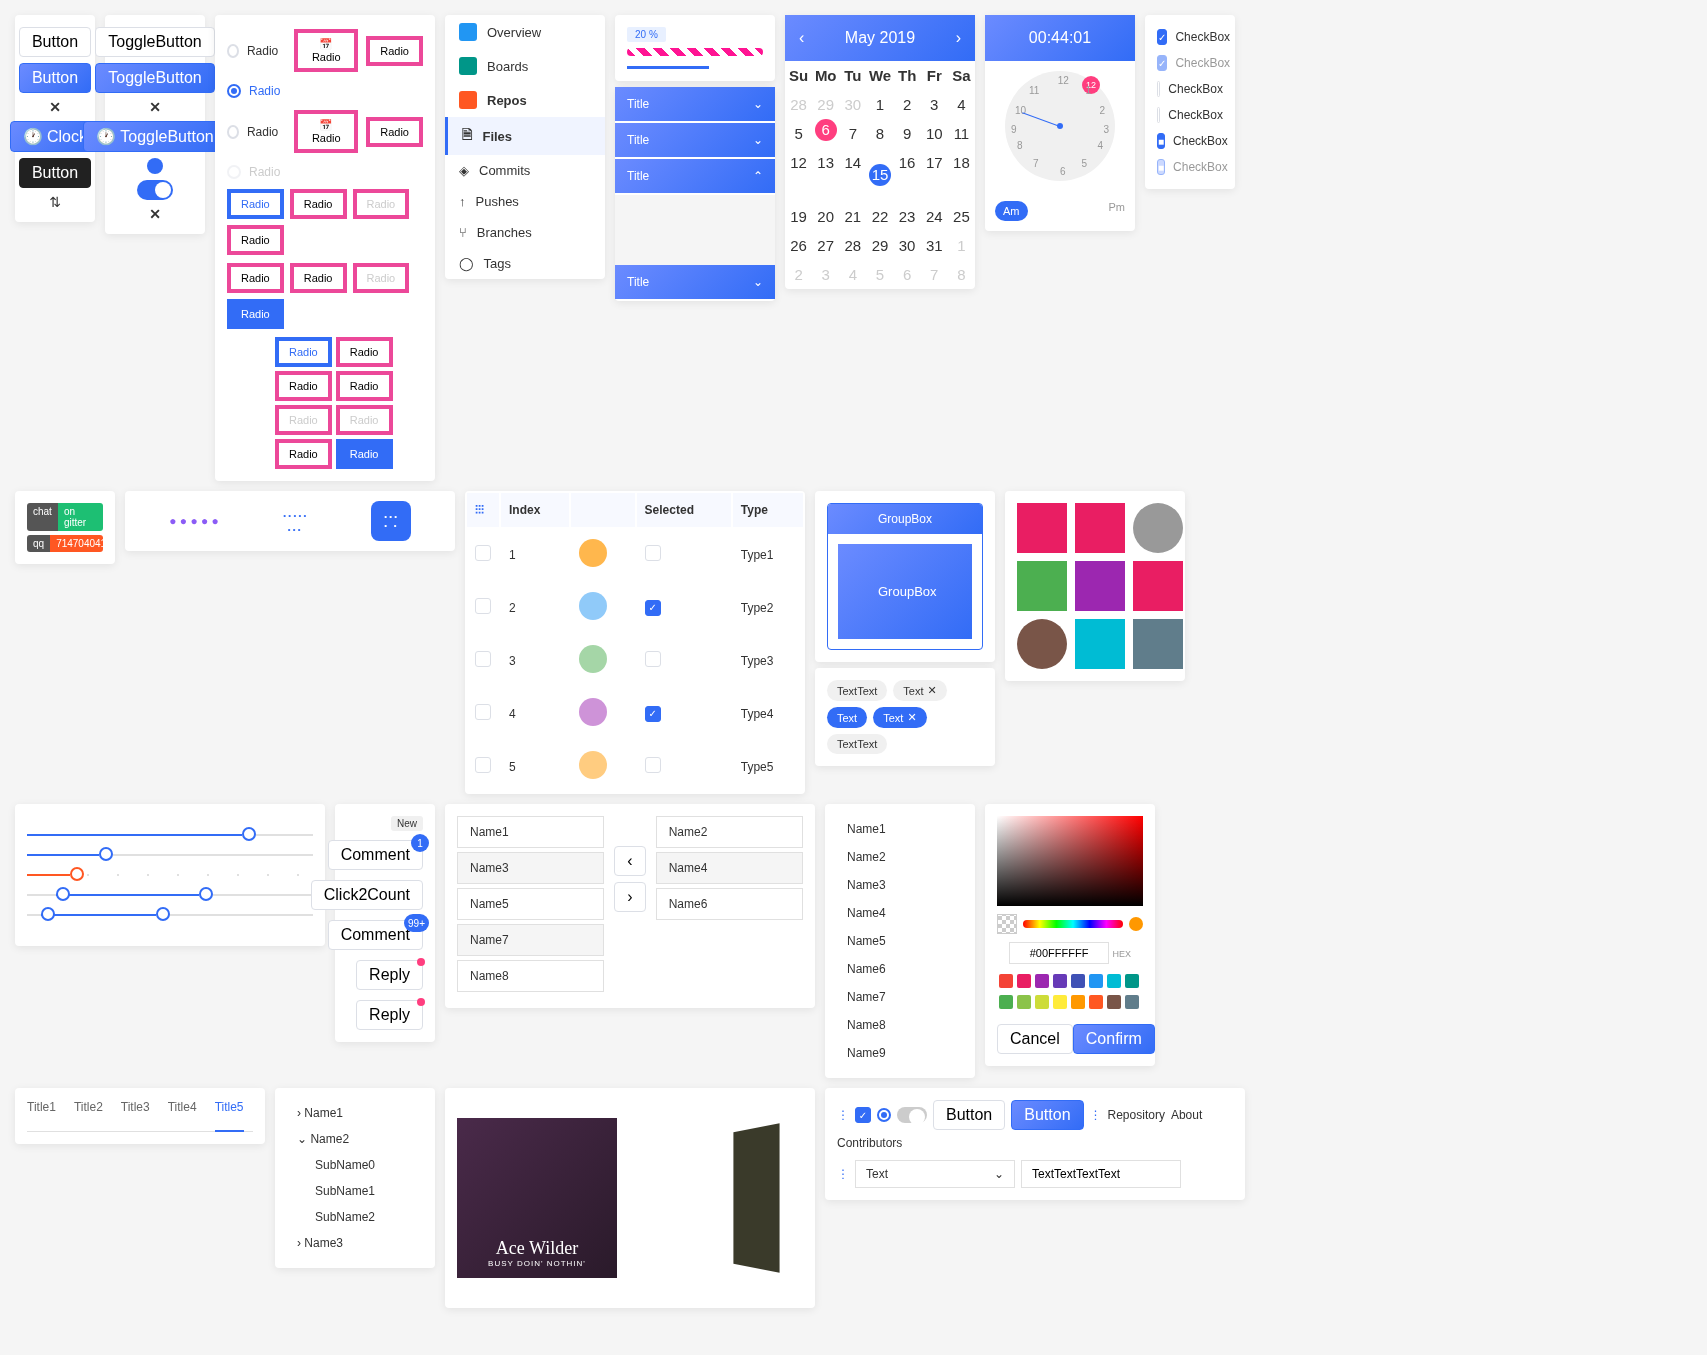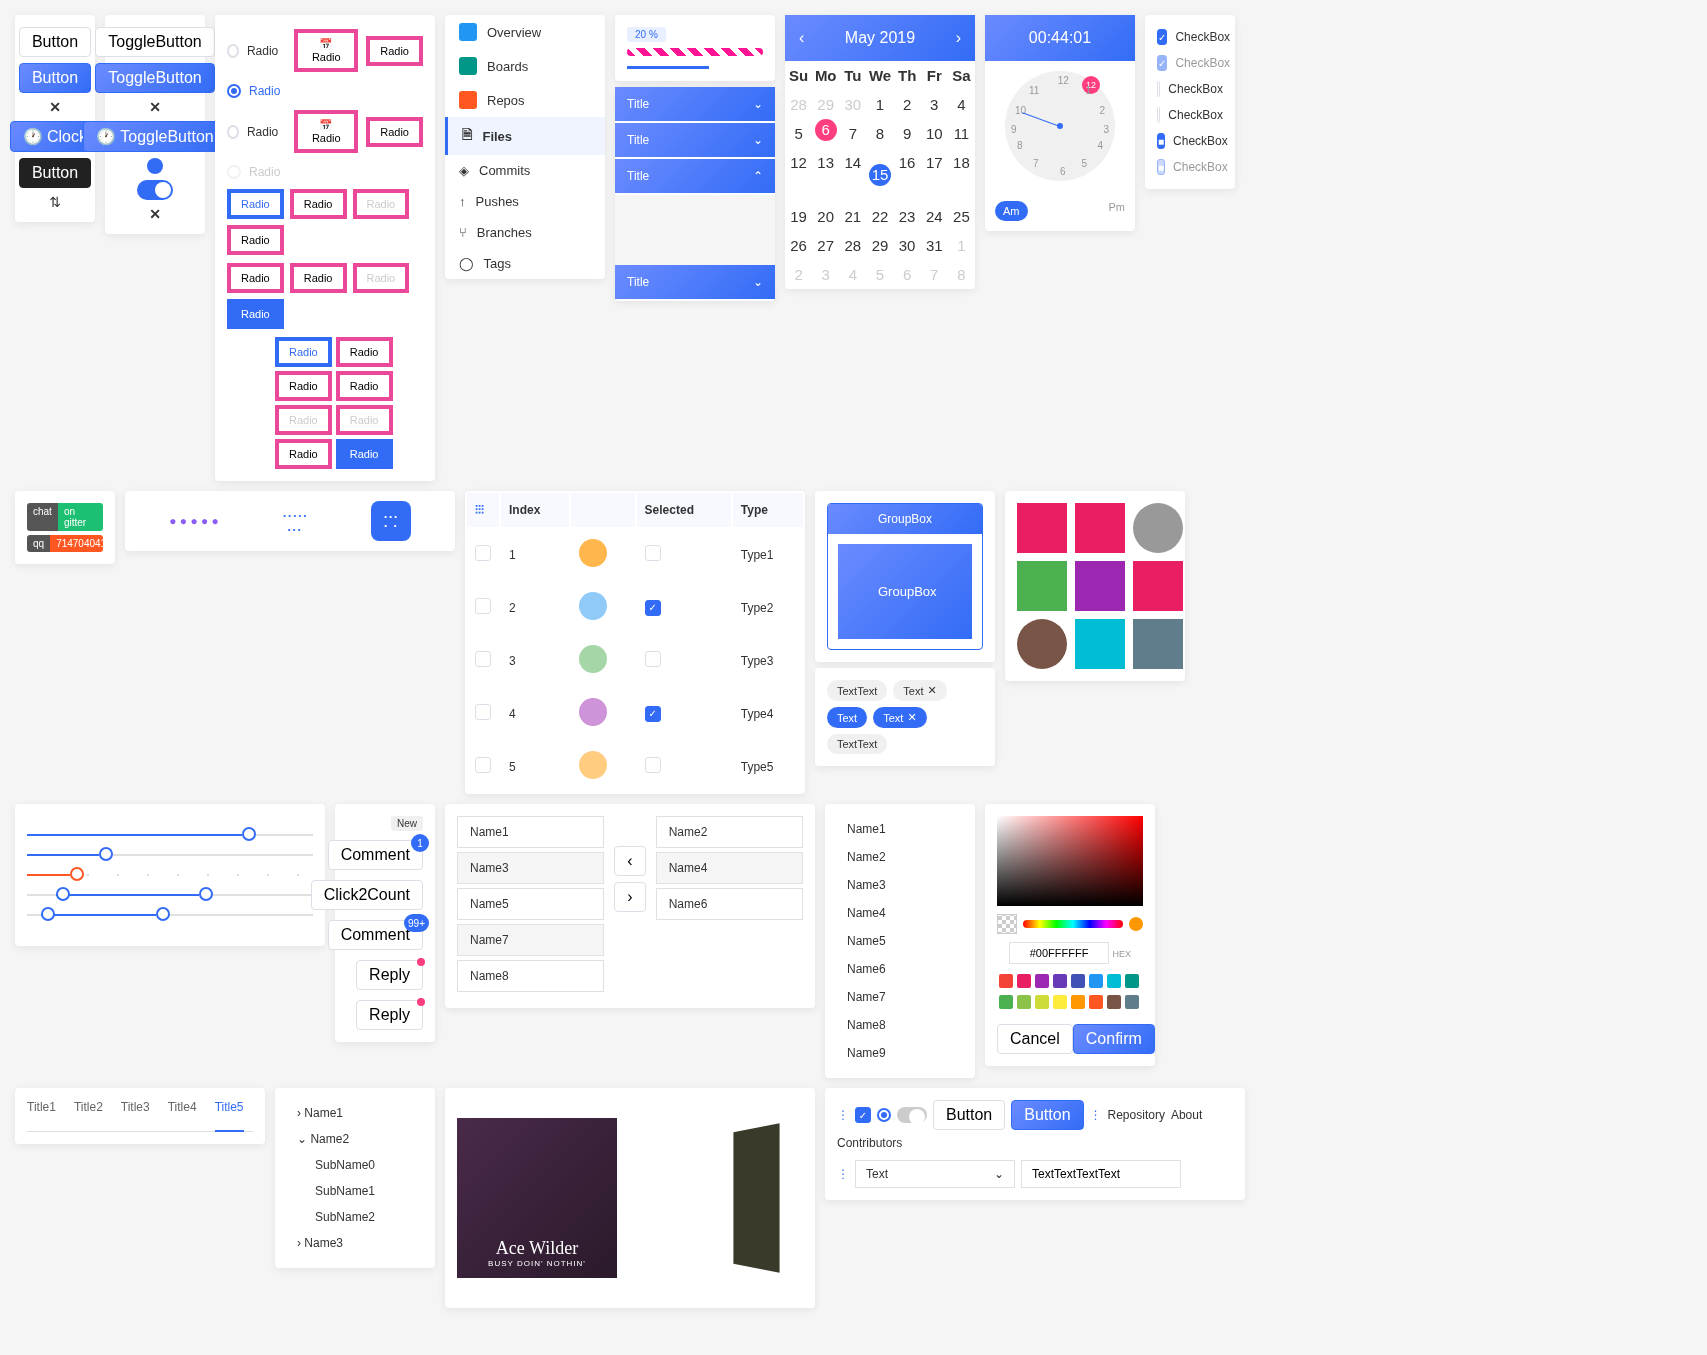--- a/index.html
+++ b/index.html
@@ -18,21 +18,21 @@
 .radio-dot.empty{border-color:#dcdfe6}
 .radio-btn{padding:5px 10px;border:4px solid #ec4899;font-size:11px;background:#fff}
 .radio-btn.active{color:#326cf6;border-color:#326cf6}
 .radio-btn.prim{background:#326cf6;color:#fff;border-color:#326cf6}
 .radio-btn.dis{color:#ccc}
 .checkbox{width:16px;height:16px;border:1px solid #dcdfe6;border-radius:3px;display:inline-flex;align-items:center;justify-content:center}
 .checkbox.checked{background:#326cf6;border-color:#326cf6;color:#fff;font-size:10px}
 .cb-row{display:flex;align-items:center;gap:8px;font-size:12px;padding:2px 0}
 .nav-item{display:flex;align-items:center;gap:10px;padding:8px 14px;cursor:pointer;font-size:13px}
 .nav-item.active{background:#f0f4ff;border-left:3px solid #326cf6;font-weight:bold}
-.nav-item.bold{font-weight:normal}
+.nav-item.bold{font-weight:bold}
 .nav-icon{width:18px;height:18px;border-radius:3px;display:inline-block}
 .accordion{background:linear-gradient(135deg,#6b8bff,#326cf6);color:#fff;padding:10px 12px;margin-bottom:2px;display:flex;justify-content:space-between;font-size:12px}
 .acc-body{background:#f5f5f5;height:70px}
 .progress{height:8px;background:repeating-linear-gradient(45deg,#ff1493,#ff1493 6px,#fff 6px,#fff 12px);border-radius:4px;width:100%}
 .prog-label{display:inline-block;background:#e8f0ff;color:#326cf6;padding:2px 8px;font-size:10px;border-radius:2px;margin-bottom:6px}
 .cal-head{background:linear-gradient(135deg,#6b8bff,#326cf6);color:#fff;padding:14px;display:flex;justify-content:space-between;align-items:center;font-size:16px}
 .cal-grid{display:grid;grid-template-columns:repeat(7,1fr);text-align:center;font-size:15px}
 .cal-grid>div{padding:6px 0}
 .cal-day-h{font-weight:bold}
 .cal-other{color:#ccc}

